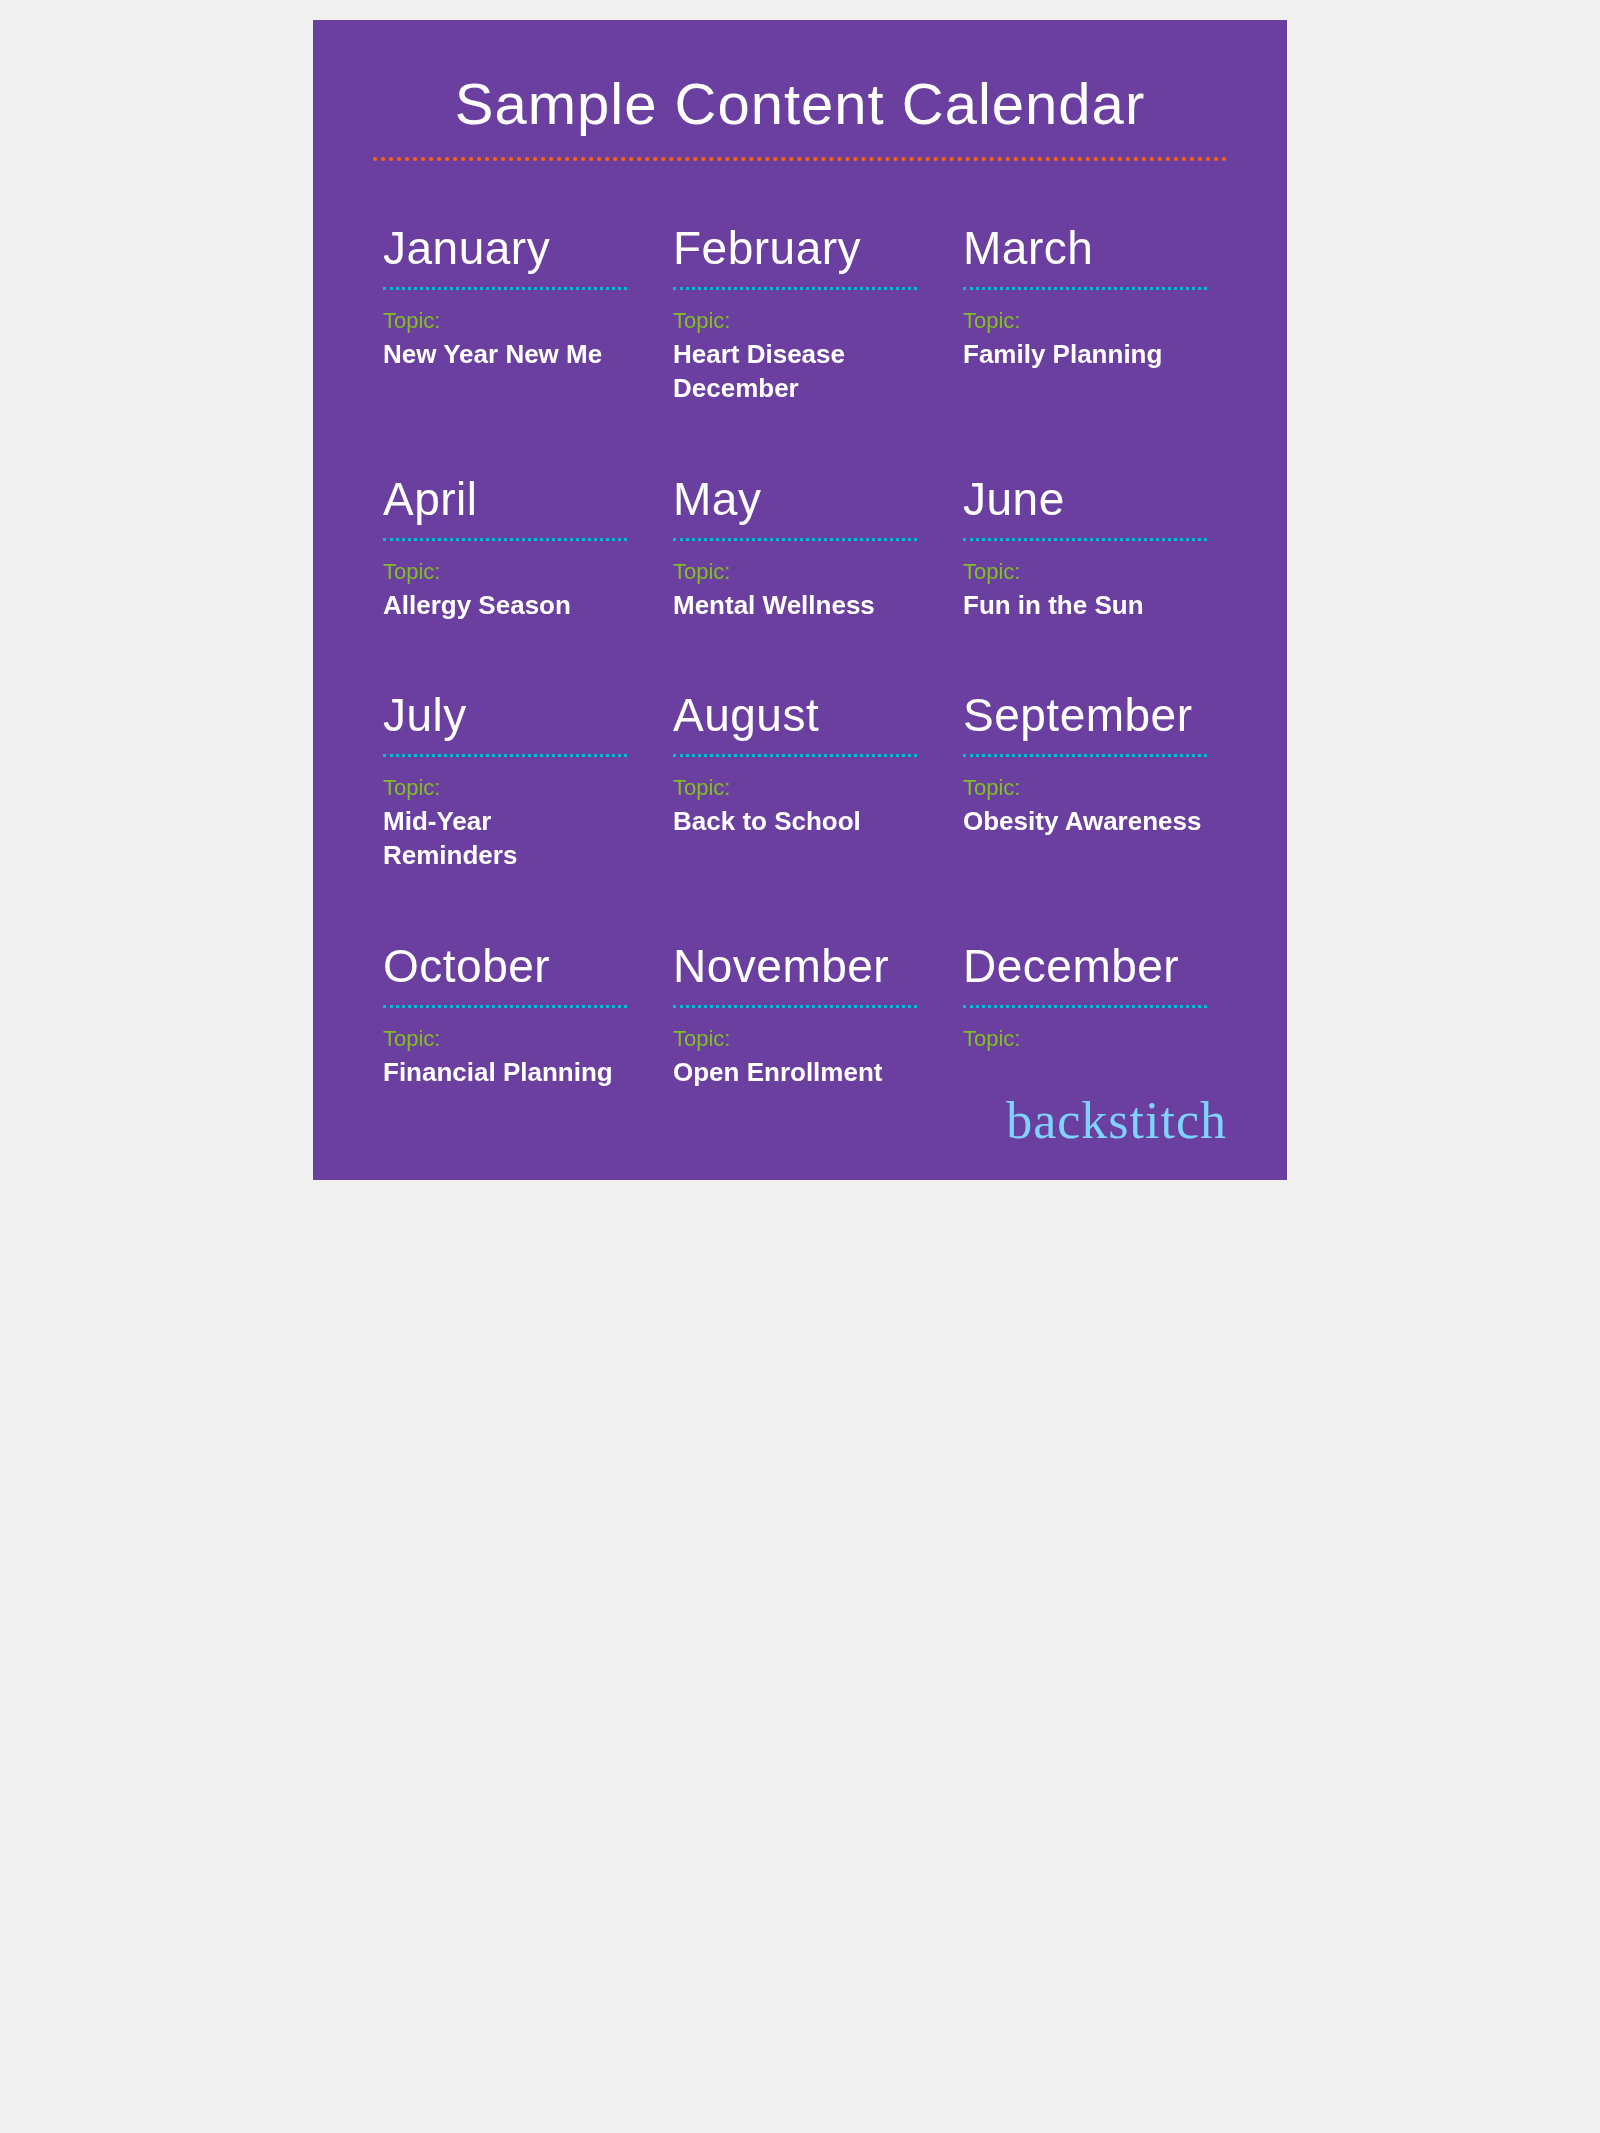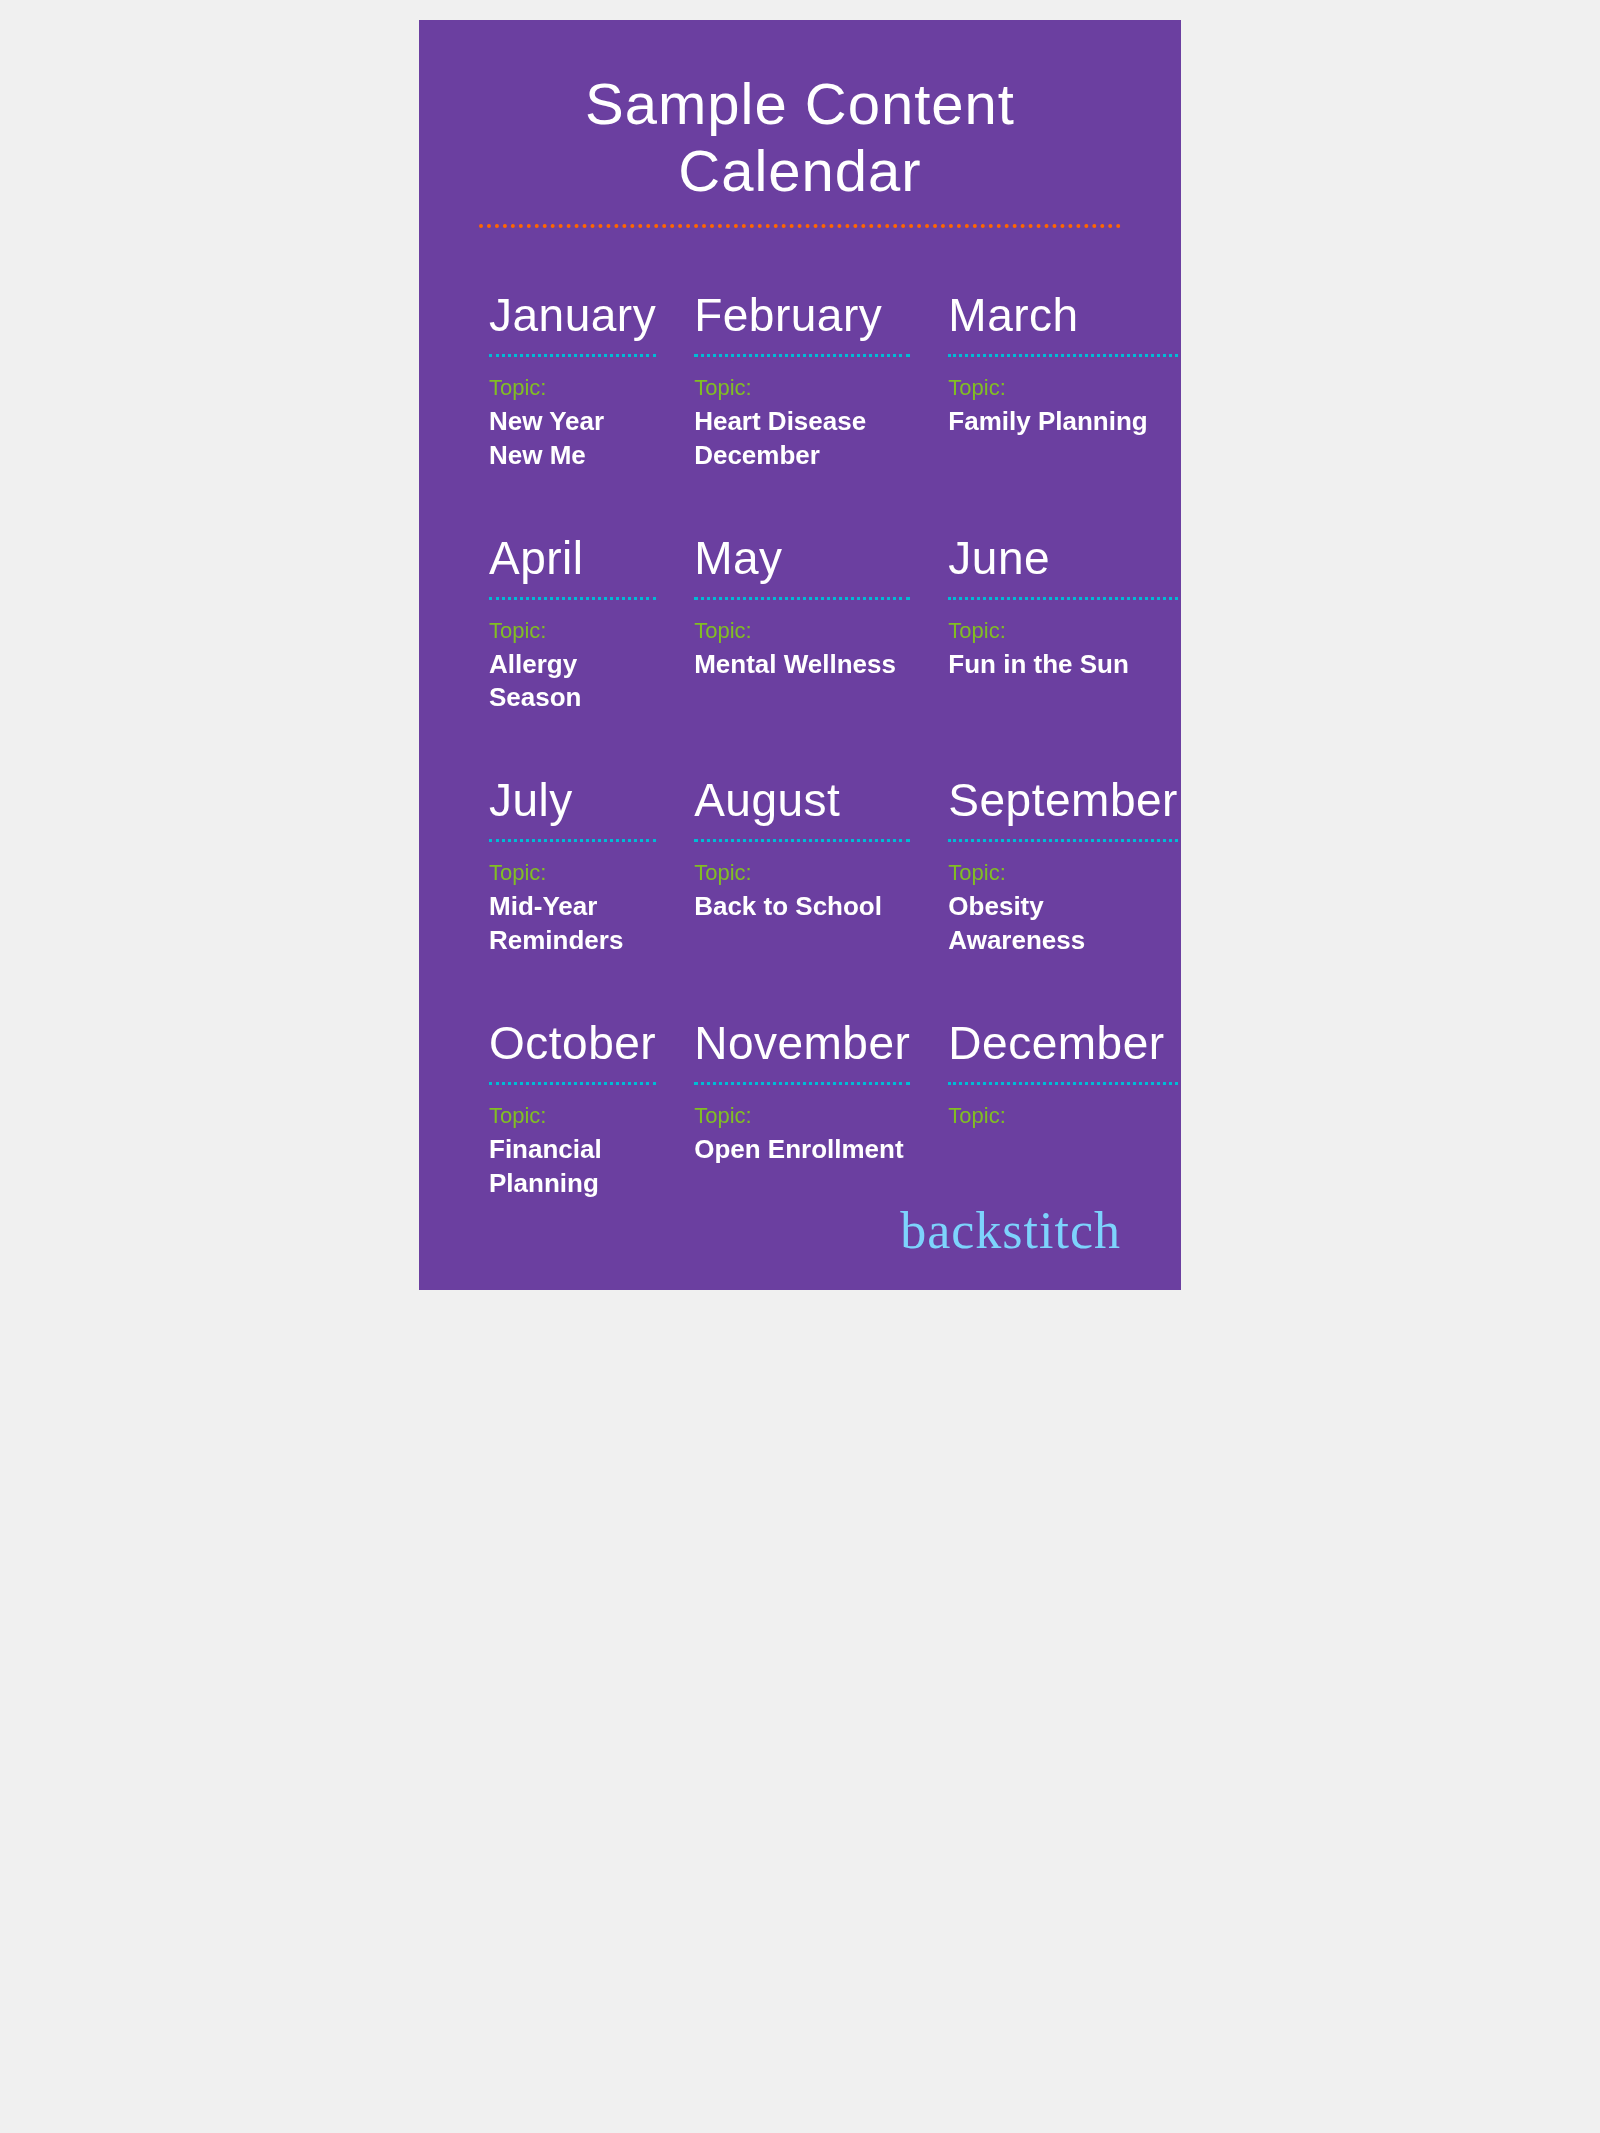--- a/index.html
+++ b/index.html
@@ -12,21 +12,21 @@
       background: #f0f0f0;
       display: flex;
       justify-content: center;
       align-items: flex-start;
       padding: 20px;
       font-family: Arial, sans-serif;
     }
 
     .calendar-container {
       background: #6b3fa0;
-      width: 762px;
+      width: 974px;
       padding: 50px 60px 60px 60px;
       position: relative;
     }
 
     .main-title {
       color: white;
       font-size: 58px;
       font-weight: 300;
       text-align: center;
       margin-bottom: 20px;
@@ -35,21 +35,21 @@
 
     .orange-dots {
       border: none;
       border-top: 4px dotted #ff6600;
       margin-bottom: 40px;
     }
 
     .months-grid {
       display: grid;
       grid-template-columns: 1fr 1fr 1fr;
-      gap: 8px;
+      gap: 16px;
     }
 
     .month-section {
       padding: 20px 20px 30px 10px;
     }
 
     .month-name {
       color: white;
       font-size: 46px;
       font-weight: 300;

